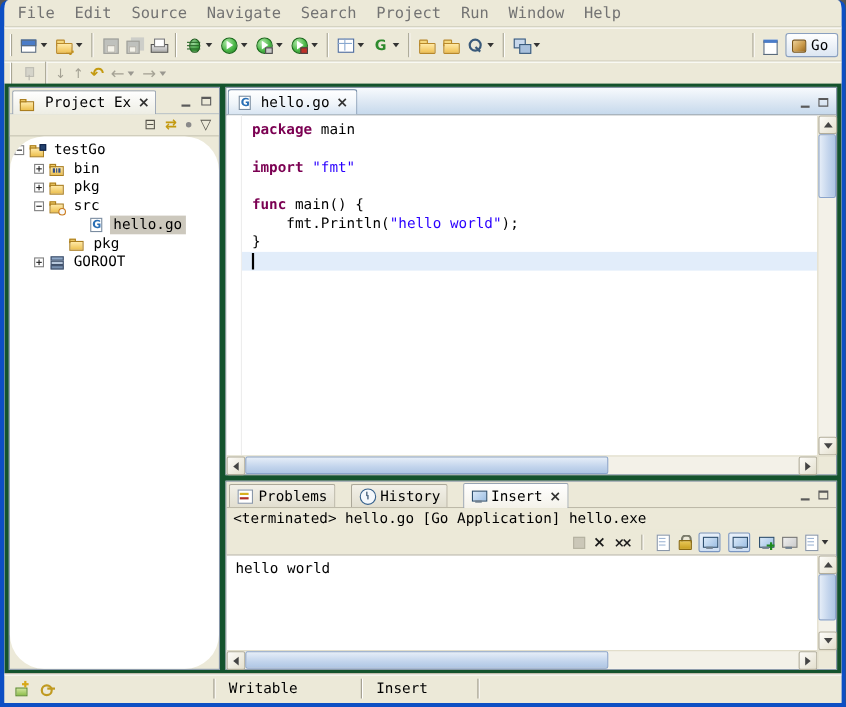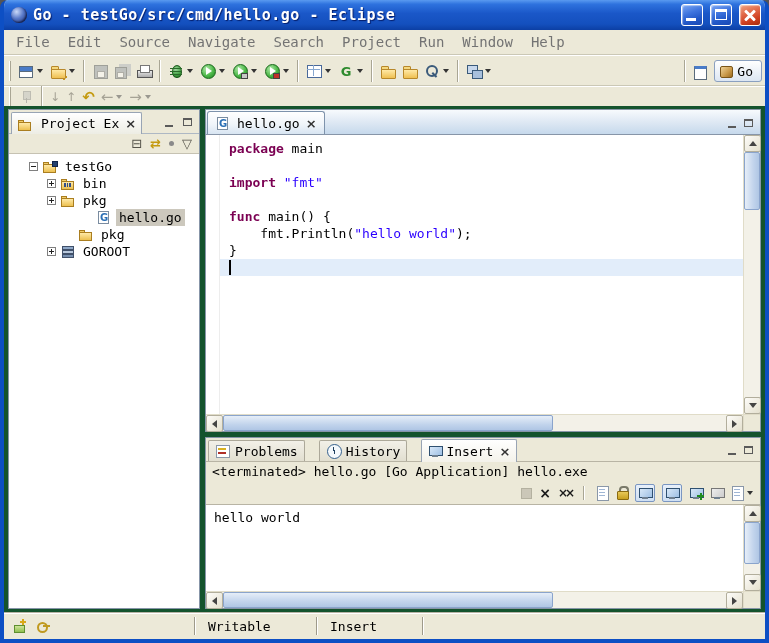--- a/index.html
+++ b/index.html
@@ -111,21 +111,21 @@
   .tab-close { font-family:"DejaVu Sans",sans-serif; font-size:13px; font-weight:bold; color:#333; margin-left:2px; line-height:11px; }
   .viewbtn { width:16px; height:14px; position:relative; display:inline-block; margin-bottom:3px; }
   .vb-min { position:absolute; left:3px; bottom:3px; width:8px; height:2px; background:#5A5A5A; }
   .vb-max { position:absolute; left:3px; top:2px; width:9px; height:8px; border:1px solid #5A5A5A; border-top:2px solid #5A5A5A; }
 
   .view-toolbar { height:20px; flex:none; display:flex; align-items:center; justify-content:flex-end; gap:8px;
                   padding:0 7px; background:#ECE9D8; border-bottom:1px solid #C6C2B2; }
   .view-toolbar .glyphic { font-size:13px; line-height:14px; }
   .dot-ic { width:5px; height:5px; border-radius:50%; background:#8A8A8A; }
 
-  .tree { flex:1; background:#fff; padding:4px 18px; font-size:13px; overflow:hidden; }
+  .tree { flex:1; background:#fff; padding:4px 2px; font-size:13px; overflow:hidden;border-radius:31px; }
   .tree-row { height:17px; display:flex; align-items:center; }
   .indent { width:18px; height:17px; flex:none; }
   .exp-spacer { width:15px; flex:none; }
   .expander { width:9px; height:9px; margin:0 4px 0 2px; flex:none; border:1px solid #808080; background:#fff; position:relative; }
   .expander::before { content:""; position:absolute; left:1px; right:1px; top:3px; height:1px; background:#222; }
   .expander.plus::after { content:""; position:absolute; top:1px; bottom:1px; left:3px; width:1px; background:#222; }
   .ticon { width:16px; height:16px; position:relative; flex:none; margin-right:4px; display:inline-block; }
   .ftab  { position:absolute; left:1px; top:3px; width:6px; height:4px; background:#F2CE6A; border:1px solid #AA7E20; }
   .fbody { position:absolute; left:1px; top:5px; width:13px; height:9px; background:linear-gradient(180deg,#FFE9A6,#ECC050); border:1px solid #AA7E20; }
   .mod-package-folder .fbody { background:linear-gradient(180deg,#EED9A0,#CFA050); }
@@ -221,50 +221,36 @@
   .console-body { flex:1; display:flex; flex-direction:column; min-height:0; background:#fff; border-top:1px solid #B8B4A4; }
   .crow { flex:1; display:flex; min-height:0; }
   .console-output { flex:1; min-width:0; padding:5px 8px; font-size:13px; white-space:pre; }
 
   
   .statusbar { height:27px; flex:none; display:flex; align-items:stretch; background:#ECE9D8;
                border-top:1px solid #B8B4A4; box-shadow:inset 0 1px 0 #fff; }
   .sb-left { width:190px; flex:none; display:flex; align-items:center; gap:9px; padding-left:9px; }
   .sb-sep { width:0; border-left:1px solid #9E9A8A; border-right:1px solid #fff; margin:4px 0; }
   .sb-cell { display:flex; align-items:center; padding:0 12px; font-size:13px; white-space:nowrap; }
-  .sb-cell.w { width:120px; } .sb-cell.i { width:104px; }
+  .sb-cell.w { width:132px; } .sb-cell.i { width:104px; }
   .sb-rest { flex:1; }
   .ic-trim-new { width:14px; height:14px; position:relative; display:inline-block; }
   .ic-trim-new::before { content:""; position:absolute; left:1px; top:6px; width:9px; height:6px; background:linear-gradient(180deg,#CFE49A,#8FBF4F); border:1px solid #5F8F2F; }
   .ic-trim-new::after  { content:""; position:absolute; left:7px; top:0; width:6px; height:6px;
         background:linear-gradient(#D8A818,#D8A818) center/6px 2px no-repeat,
                    linear-gradient(#D8A818,#D8A818) center/2px 6px no-repeat; }
   .ic-key { width:15px; height:14px; position:relative; display:inline-block; }
   .ic-key::before { content:""; position:absolute; left:1px; top:3px; width:7px; height:7px; border:2px solid #C09A20; border-radius:50%; }
   .ic-key::after  { content:""; position:absolute; left:7px; top:6px; width:7px; height:2px; background:#C09A20; box-shadow:4px 2px 0 -1px #C09A20; }
 </style>
 </head>
 <body>
 
 <div class="window">
 
-  <div class="titlebar">
-    <span class="eclipse-logo"></span>
-    <span class="title-text">Go - testGo/src/cmd/hello.go - Eclipse</span>
-    <span class="win-btn">
-        <span class="wg-min"></span>
-      </span>
-    <span class="win-btn">
-        <span class="wg-max"></span>
-      </span>
-    <span class="win-btn close">
-        <span class="wg-x1"></span>
-        <span class="wg-x2"></span>
-      </span>
-  </div>
 
   <div class="menubar">
       <div class="menu-item">File</div>
       <div class="menu-item">Edit</div>
       <div class="menu-item">Source</div>
       <div class="menu-item">Navigate</div>
       <div class="menu-item">Search</div>
       <div class="menu-item">Project</div>
       <div class="menu-item">Run</div>
       <div class="menu-item">Window</div>
@@ -424,20 +410,30 @@
             <span class="tree-label">bin</span>
           </div>
           <div class="tree-row">
             <span class="indent"></span>
             <span class="expander plus"></span>
             <span class="ticon mod-folder"><i class="ftab"></i><i class="fbody"></i><i class="fbadge"></i></span>
             <span class="tree-label">pkg</span>
           </div>
           <div class="tree-row">
             <span class="indent"></span>
+            <span class="expander"></span>
+            <span class="ticon mod-src-folder">
+              <i class="ftab"></i>
+              <i class="fbody"></i>
+              <i class="fbadge"></i>
+            </span>
+            <span class="tree-label">src</span>
+          </div>
+          <div class="tree-row">
+            <span class="indent"></span>
             <span class="indent"></span>
             <span class="indent"></span>
             <span class="exp-spacer"></span>
             <span class="ticon ic-go-file">
               <i class="page"></i>
               <i class="gletter">G</i>
             </span>
             <span class="tree-label selected">hello.go</span>
           </div>
           <div class="tree-row">

